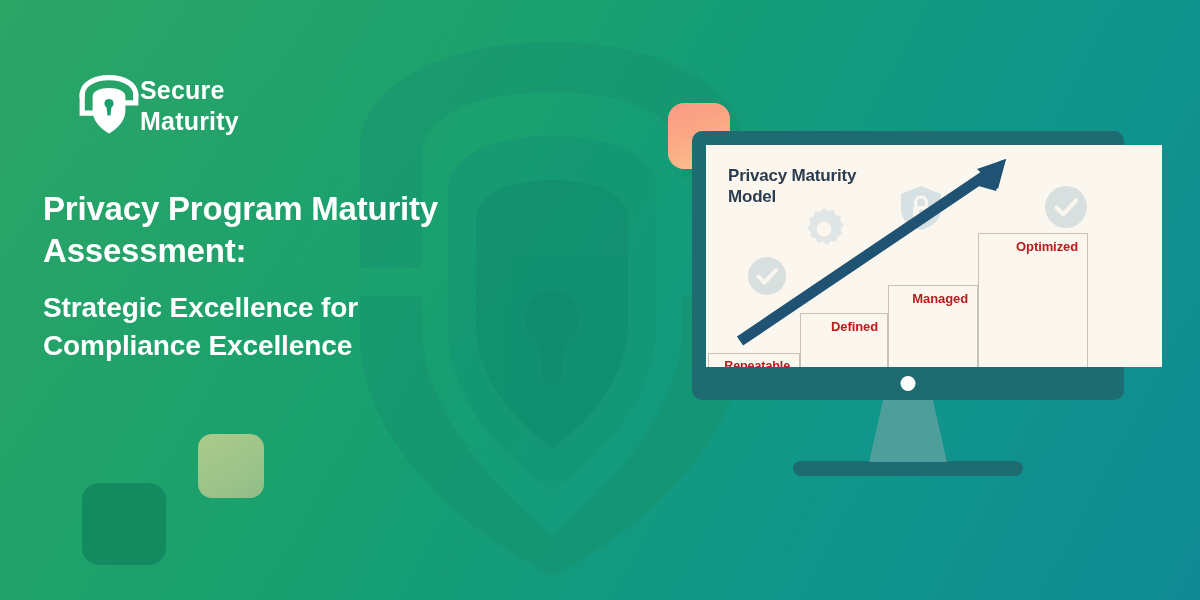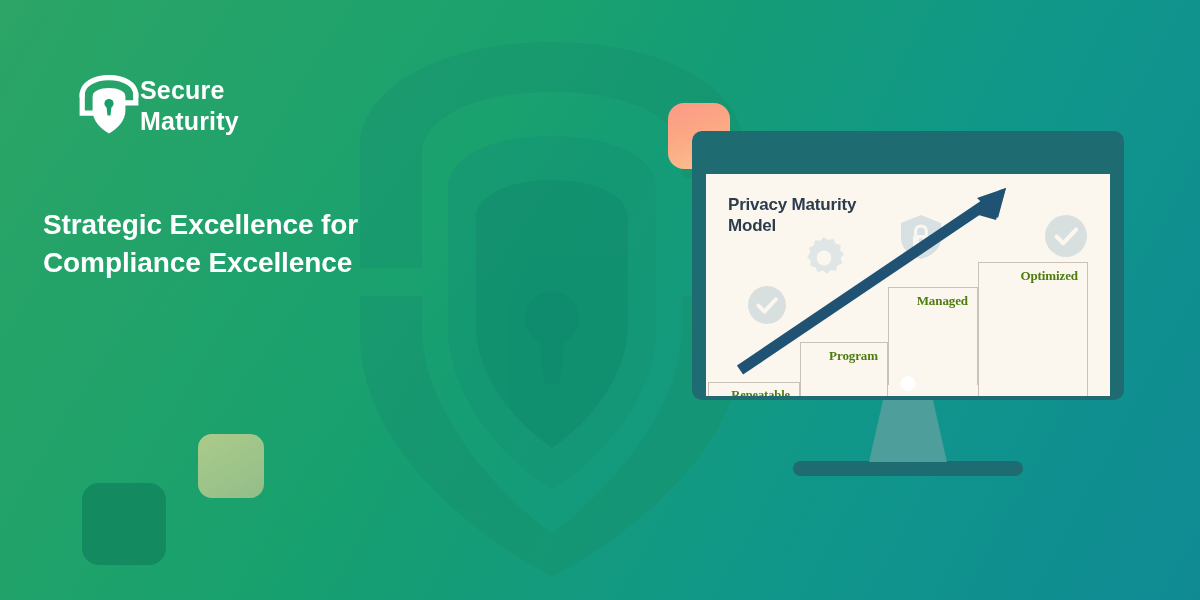--- a/index.html
+++ b/index.html
@@ -95,24 +95,23 @@
   .monitor { position: absolute; left: 692px; top: 131px; width: 432px; }
   .bezel {
     width: 432px; height: 269px;
     background: #1f6b72;
     border-radius: 10px;
     padding: 14px 14px 0 14px;
     position: relative;
   }
   .screen {
     position: relative;
-    width: 404px; height: 222px;
+    width: 456px; height: 222px;
     background: #fbf7ee;
     overflow: hidden;
-    margin-top: 29px;
   }
   .cam {
     position: absolute;
     left: 50%; transform: translateX(-50%);
     bottom: 9px;
     width: 15px; height: 15px;
     border-radius: 50%;
     background: #ffffff;
   }
   .neck {
@@ -152,31 +151,30 @@
   .step {
     position: absolute;
     border: 1px solid #c8c3b6;
     border-bottom: none;
     background: transparent;
     display: flex;
     align-items: flex-start;
     justify-content: flex-end;
   }
   .step-label {
-    color: #4d7c0f;
+    color: #b91c1c;
     font-size: 13px;
     font-weight: bold;
     padding: 5px 9px 0 0;
     white-space: nowrap;
     letter-spacing: -0.1px;
-    font-family: Liberation Serif, serif;
   }
   .step-0 { left: 2px;   top: 208px; width: 92px;  height: 30px; }
   .step-1 { left: 94px;  top: 168px; width: 88px;  height: 58px; }
-  .step-2 { left: 182px; top: 113px; width: 90px;  height: 98px; }
+  .step-2 { left: 182px; top: 140px; width: 90px;  height: 98px; }
   .step-3 { left: 272px; top: 88px;  width: 110px; height: 138px; }
   .step-0 .step-label { font-size: 12.5px; }
 
   .arrow { position: absolute; left: 0; top: 0; width: 404px; height: 222px; }
 
   
   .sweep {
     position: absolute; inset: 0;
     background: linear-gradient(125deg, rgba(255,255,255,0.05) 0%, rgba(255,255,255,0) 45%);
     pointer-events: none;
@@ -228,20 +226,21 @@
         <path d="M28.4 33.6 L33.6 33.6 L32.5 43.4 L29.5 43.4 Z"></path>
       </g>
     </svg>
     <div class="logo-words">
       <span>Secure</span>
       <span>Maturity</span>
     </div>
   </div>
 
   <div class="headline">
+    <h1>Privacy Program Maturity Assessment:</h1>
     <h2>Strategic Excellence for Compliance Excellence</h2>
   </div>
 
   <div class="monitor">
     <div class="bezel">
       <div class="screen">
 
         <div class="scr-title">
           <span>Privacy Maturity</span>
           <span>Model</span>
@@ -269,21 +268,21 @@
         <svg class="ghost ghost-check-b" viewBox="0 0 40 40" aria-hidden="true">
           <circle cx="20" cy="20" r="19" fill="#ccd9db"></circle>
           <path d="M11.4 20.6 L17.4 26.6 L29 14.2" fill="none" stroke="#fbf7ee" stroke-width="3.9" stroke-linecap="round" stroke-linejoin="round"></path>
         </svg>
 
         <div class="steps">
           <div class="step step-0">
             <span class="step-label">Repeatable</span>
           </div>
           <div class="step step-1">
-            <span class="step-label">Program</span>
+            <span class="step-label">Defined</span>
           </div>
           <div class="step step-2">
             <span class="step-label">Managed</span>
           </div>
           <div class="step step-3">
             <span class="step-label">Optimized</span>
           </div>
         </div>
 
         <svg class="arrow" viewBox="0 0 404 222" aria-hidden="true">

